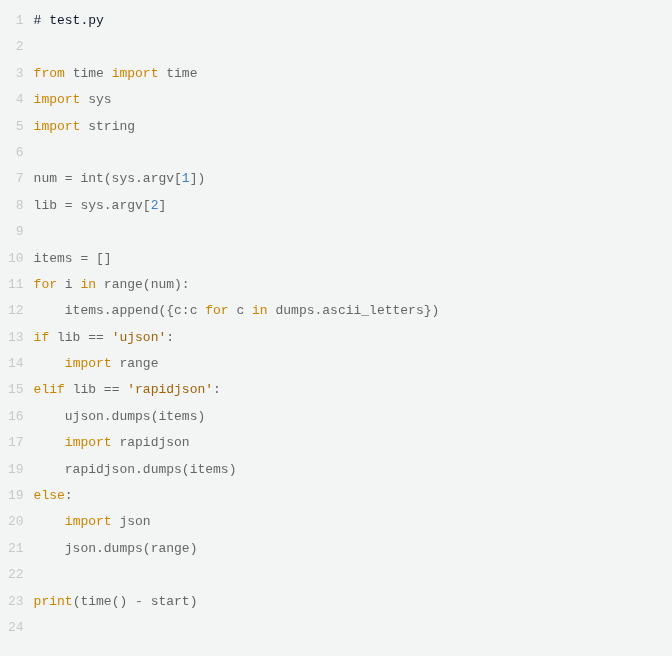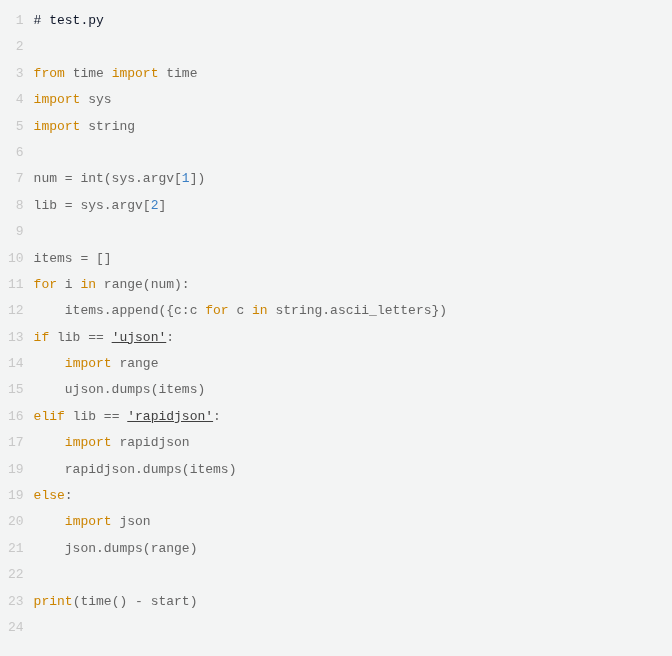--- a/index.html
+++ b/index.html
@@ -35,21 +35,21 @@
       height: 26.4px;
       line-height: 26.4px;
       white-space: pre;
     }
     .ln {
       height: 26.4px;
       line-height: 26.4px;
     }
     .comment { color: #0f172a; }
     .keyword { color: #cc8400; }
-    .string { color: #404040; text-decoration: underline; }
+    .string { color: #a16207; }
     .number { color: #3b7fc4; }
     .text { color: #666666; }
   </style>
 </head>
 <body>
 
 <div class="code-block">
   <div class="line-numbers">
       <div class="ln">1</div>
       <div class="ln">2</div>
@@ -81,25 +81,25 @@
       <div class="line"></div>
       <div class="line"><span class="keyword">from</span><span class="text"> time </span><span class="keyword">import</span><span class="text"> time</span></div>
       <div class="line"><span class="keyword">import</span><span class="text"> sys</span></div>
       <div class="line"><span class="keyword">import</span><span class="text"> string</span></div>
       <div class="line"></div>
       <div class="line"><span class="text">num = int(sys.argv[</span><span class="number">1</span><span class="text">])</span></div>
       <div class="line"><span class="text">lib = sys.argv[</span><span class="number">2</span><span class="text">]</span></div>
       <div class="line"></div>
       <div class="line"><span class="text">items = []</span></div>
       <div class="line"><span class="keyword">for</span><span class="text"> i </span><span class="keyword">in</span><span class="text"> range(num):</span></div>
-      <div class="line"><span class="text">    items.append({c:c </span><span class="keyword">for</span><span class="text"> c </span><span class="keyword">in</span><span class="text"> string.ascii_letters})</span></div>
+      <div class="line"><span class="text">    items.append({c:c </span><span class="keyword">for</span><span class="text"> c </span><span class="keyword">in</span><span class="text"> dumps.ascii_letters})</span></div>
       <div class="line"><span class="keyword">if</span><span class="text"> lib == </span><span class="string">'ujson'</span><span class="text">:</span></div>
       <div class="line"><span class="text">    </span><span class="keyword">import</span><span class="text"> range</span></div>
+      <div class="line"><span class="keyword">elif</span><span class="text"> lib == </span><span class="string">'rapidjson'</span><span class="text">:</span></div>
       <div class="line"><span class="text">    ujson.dumps(items)</span></div>
-      <div class="line"><span class="keyword">elif</span><span class="text"> lib == </span><span class="string">'rapidjson'</span><span class="text">:</span></div>
       <div class="line"><span class="text">    </span><span class="keyword">import</span><span class="text"> rapidjson</span></div>
       <div class="line"><span class="text">    rapidjson.dumps(items)</span></div>
       <div class="line"><span class="keyword">else</span><span class="text">:</span></div>
       <div class="line"><span class="text">    </span><span class="keyword">import</span><span class="text"> json</span></div>
       <div class="line"><span class="text">    json.dumps(range)</span></div>
       <div class="line"></div>
       <div class="line"><span class="keyword">print</span><span class="text">(time() - start)</span></div>
     </div>
 </div>
 

